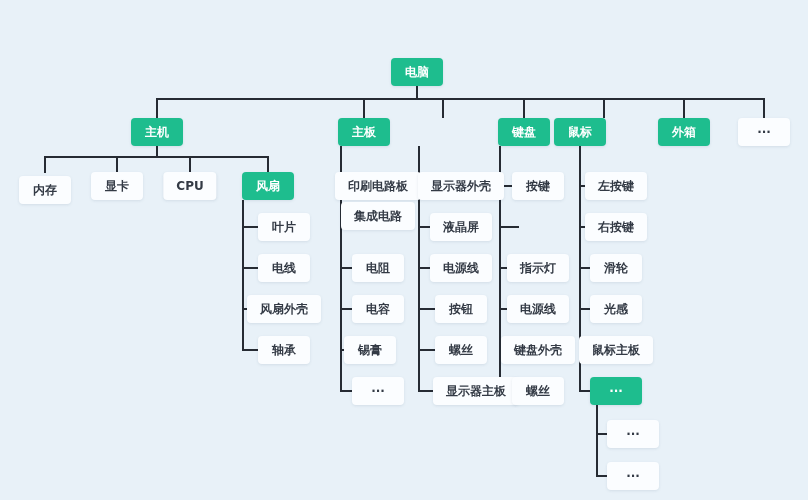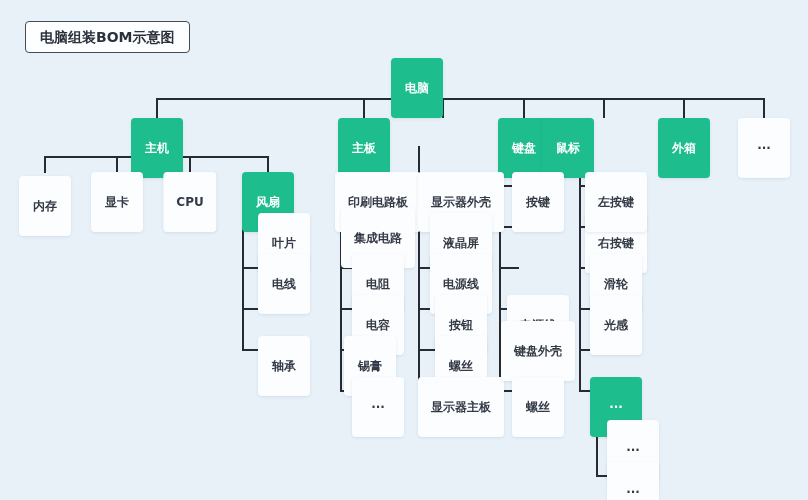--- a/index.html
+++ b/index.html
@@ -14,55 +14,54 @@
     position:relative;width:808px;height:500px;overflow:hidden;
     background:var(--bg);
     font-family:"DejaVu Sans","Liberation Sans",sans-serif;
   }
   .title-box{
     position:absolute;left:25px;top:21px;height:30px;line-height:30px;
     padding:0 14px;background:#fdfeff;border:1px solid #454c56;border-radius:4px;
     font-size:14px;font-weight:bold;color:#2b323c;white-space:nowrap;
   }
   .node{
-    position:absolute;height:28px;line-height:28px;padding:16px 13px;min-width:26px;
+    position:absolute;height:28px;line-height:28px;padding:0 13px;min-width:26px;
     transform:translateX(-50%);text-align:center;white-space:nowrap;
     background:var(--node-bg);color:var(--text);
     font-size:12px;font-weight:600;border-radius:4px;
     box-shadow:0 1px 3px rgba(30,60,90,.10);
     z-index:2;
   }
   .node.green{background:var(--accent);color:#ffffff;}
   .lv,.lh{position:absolute;background:var(--line);z-index:1;}
   .lv{width:2px;}
   .lh{height:2px;}
 </style>
 </head>
 <body>
 
 <div class="canvas">
 
-  <div class="title-box">电脑组装BOM示意图</div>
 
   <div class="node green" style="left:417px;top:58px">电脑</div>
 
   <i class="lv" style="left:416px;top:86px;height:14px"></i>
   <i class="lh" style="left:156px;top:98px;width:609px"></i>
   <i class="lv" style="left:156px;top:99px;height:19px"></i>
   <i class="lv" style="left:363px;top:99px;height:19px"></i>
   <i class="lv" style="left:442px;top:99px;height:19px"></i>
   <i class="lv" style="left:523px;top:99px;height:19px"></i>
   <i class="lv" style="left:603px;top:99px;height:19px"></i>
   <i class="lv" style="left:683px;top:99px;height:19px"></i>
   <i class="lv" style="left:763px;top:99px;height:19px"></i>
 
   <div class="node green" style="left:157px;top:118px">主机</div>
   <div class="node green" style="left:364px;top:118px">主板</div>
   <div class="node green" style="left:524px;top:118px">键盘</div>
-  <div class="node green" style="left:568px;top:118px">鼠标</div>
+  <div class="node green" style="left:580px;top:118px">鼠标</div>
   <div class="node green" style="left:684px;top:118px">外箱</div>
   <div class="node" style="left:764px;top:118px">···</div>
 
   <i class="lv" style="left:156px;top:146px;height:11px"></i>
   <i class="lh" style="left:44px;top:156px;width:225px"></i>
   <i class="lv" style="left:44px;top:157px;height:16px"></i>
   <i class="lv" style="left:116px;top:157px;height:16px"></i>
   <i class="lv" style="left:189px;top:157px;height:16px"></i>
   <i class="lv" style="left:267px;top:157px;height:16px"></i>
 
@@ -71,73 +70,76 @@
   <div class="node" style="left:190px;top:172px">CPU</div>
   <div class="node green" style="left:268px;top:172px">风扇</div>
 
   <i class="lv" style="left:242px;top:200px;height:150px"></i>
   <i class="lh" style="left:242px;top:226px;width:20px"></i>
   <i class="lh" style="left:242px;top:267px;width:20px"></i>
   <i class="lh" style="left:242px;top:308px;width:20px"></i>
   <i class="lh" style="left:242px;top:349px;width:20px"></i>
   <div class="node" style="left:284px;top:213px">叶片</div>
   <div class="node" style="left:284px;top:254px">电线</div>
+  <div class="node" style="left:284px;top:295px">风扇外壳</div>
   <div class="node" style="left:284px;top:336px">轴承</div>
 
   <i class="lv" style="left:340px;top:146px;height:245px"></i>
   <i class="lh" style="left:340px;top:185px;width:20px"></i>
   <i class="lh" style="left:340px;top:226px;width:20px"></i>
   <i class="lh" style="left:340px;top:267px;width:20px"></i>
   <i class="lh" style="left:340px;top:308px;width:20px"></i>
   <i class="lh" style="left:340px;top:349px;width:20px"></i>
   <i class="lh" style="left:340px;top:390px;width:20px"></i>
   <div class="node" style="left:378px;top:172px">印刷电路板</div>
-  <div class="node" style="left:378px;top:208px">集成电路</div>
+  <div class="node" style="left:378px;top:202px">集成电路</div>
   <div class="node" style="left:378px;top:254px">电阻</div>
   <div class="node" style="left:378px;top:295px">电容</div>
   <div class="node" style="left:370px;top:336px">锡膏</div>
   <div class="node" style="left:378px;top:377px">···</div>
 
   <i class="lv" style="left:418px;top:146px;height:245px"></i>
   <i class="lh" style="left:418px;top:185px;width:20px"></i>
   <i class="lh" style="left:418px;top:226px;width:20px"></i>
   <i class="lh" style="left:418px;top:267px;width:20px"></i>
   <i class="lh" style="left:418px;top:308px;width:20px"></i>
   <i class="lh" style="left:418px;top:349px;width:20px"></i>
   <i class="lh" style="left:418px;top:390px;width:20px"></i>
   <div class="node" style="left:461px;top:172px">显示器外壳</div>
   <div class="node" style="left:461px;top:213px">液晶屏</div>
   <div class="node" style="left:461px;top:254px">电源线</div>
   <div class="node" style="left:461px;top:295px">按钮</div>
   <div class="node" style="left:461px;top:336px">螺丝</div>
-  <div class="node" style="left:461px;top:377px">显示器主板</div>
+  <div class="node" style="left:476px;top:377px">显示器主板</div>
 
   <i class="lv" style="left:499px;top:146px;height:245px"></i>
   <i class="lh" style="left:499px;top:185px;width:20px"></i>
   <i class="lh" style="left:499px;top:226px;width:20px"></i>
   <i class="lh" style="left:499px;top:267px;width:20px"></i>
   <i class="lh" style="left:499px;top:308px;width:20px"></i>
   <i class="lh" style="left:499px;top:349px;width:20px"></i>
   <i class="lh" style="left:499px;top:390px;width:20px"></i>
   <div class="node" style="left:538px;top:172px">按键</div>
+  <div class="node" style="left:538px;top:254px">指示灯</div>
   <div class="node" style="left:538px;top:295px">电源线</div>
-  <div class="node" style="left:538px;top:321px">键盘外壳</div>
+  <div class="node" style="left:538px;top:336px">键盘外壳</div>
   <div class="node" style="left:538px;top:377px">螺丝</div>
 
   <i class="lv" style="left:579px;top:146px;height:245px"></i>
   <i class="lh" style="left:579px;top:185px;width:20px"></i>
   <i class="lh" style="left:579px;top:226px;width:20px"></i>
   <i class="lh" style="left:579px;top:267px;width:20px"></i>
   <i class="lh" style="left:579px;top:308px;width:20px"></i>
   <i class="lh" style="left:579px;top:349px;width:20px"></i>
   <i class="lh" style="left:579px;top:390px;width:20px"></i>
   <div class="node" style="left:616px;top:213px">右按键</div>
   <div class="node" style="left:616px;top:172px">左按键</div>
   <div class="node" style="left:616px;top:254px">滑轮</div>
   <div class="node" style="left:616px;top:295px">光感</div>
+  <div class="node" style="left:616px;top:336px">鼠标主板</div>
   <div class="node green" style="left:616px;top:377px">···</div>
 
   <i class="lv" style="left:596px;top:405px;height:71px"></i>
   <i class="lh" style="left:596px;top:433px;width:20px"></i>
   <i class="lh" style="left:596px;top:475px;width:20px"></i>
   <div class="node" style="left:633px;top:420px">···</div>
   <div class="node" style="left:633px;top:462px">···</div>
 
 </div>
 

